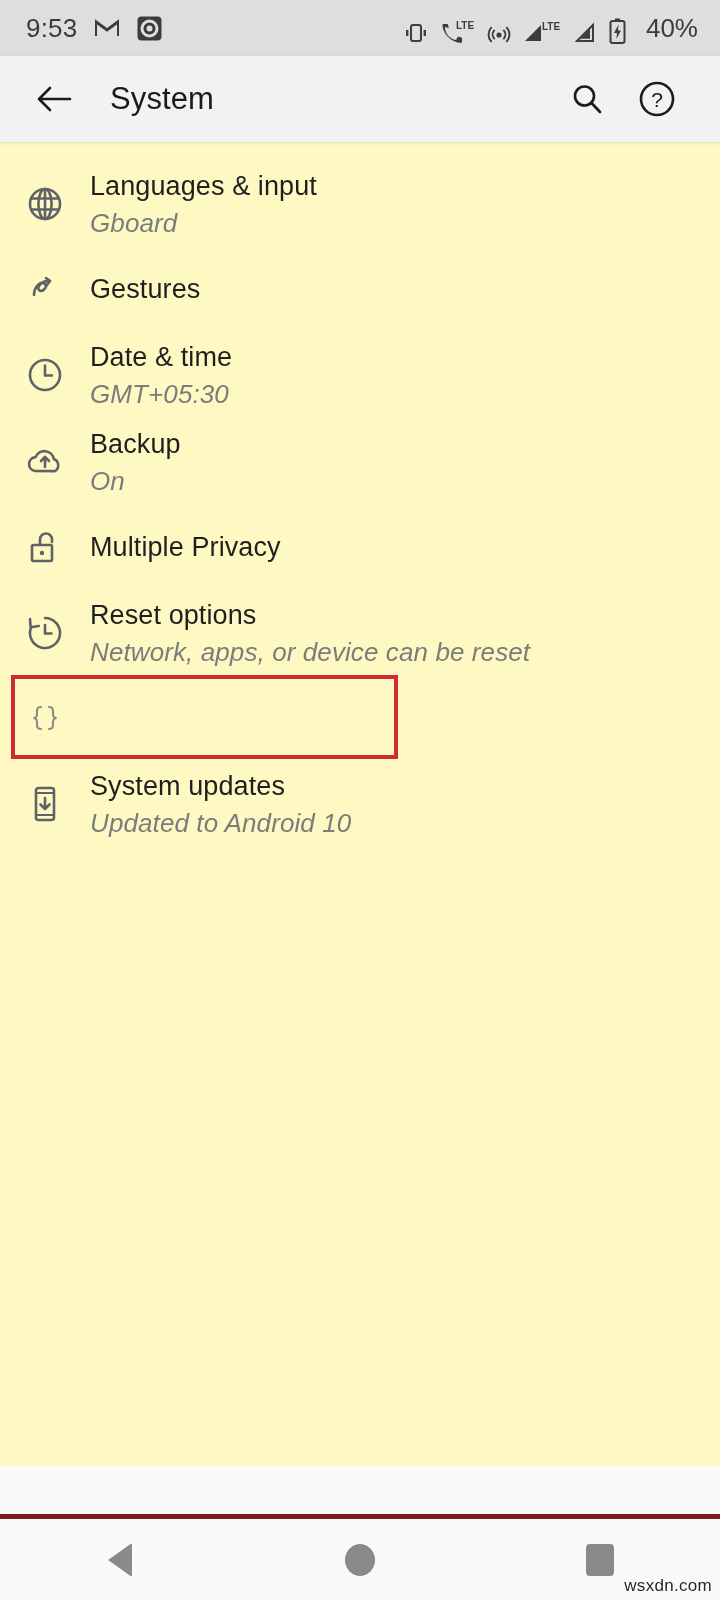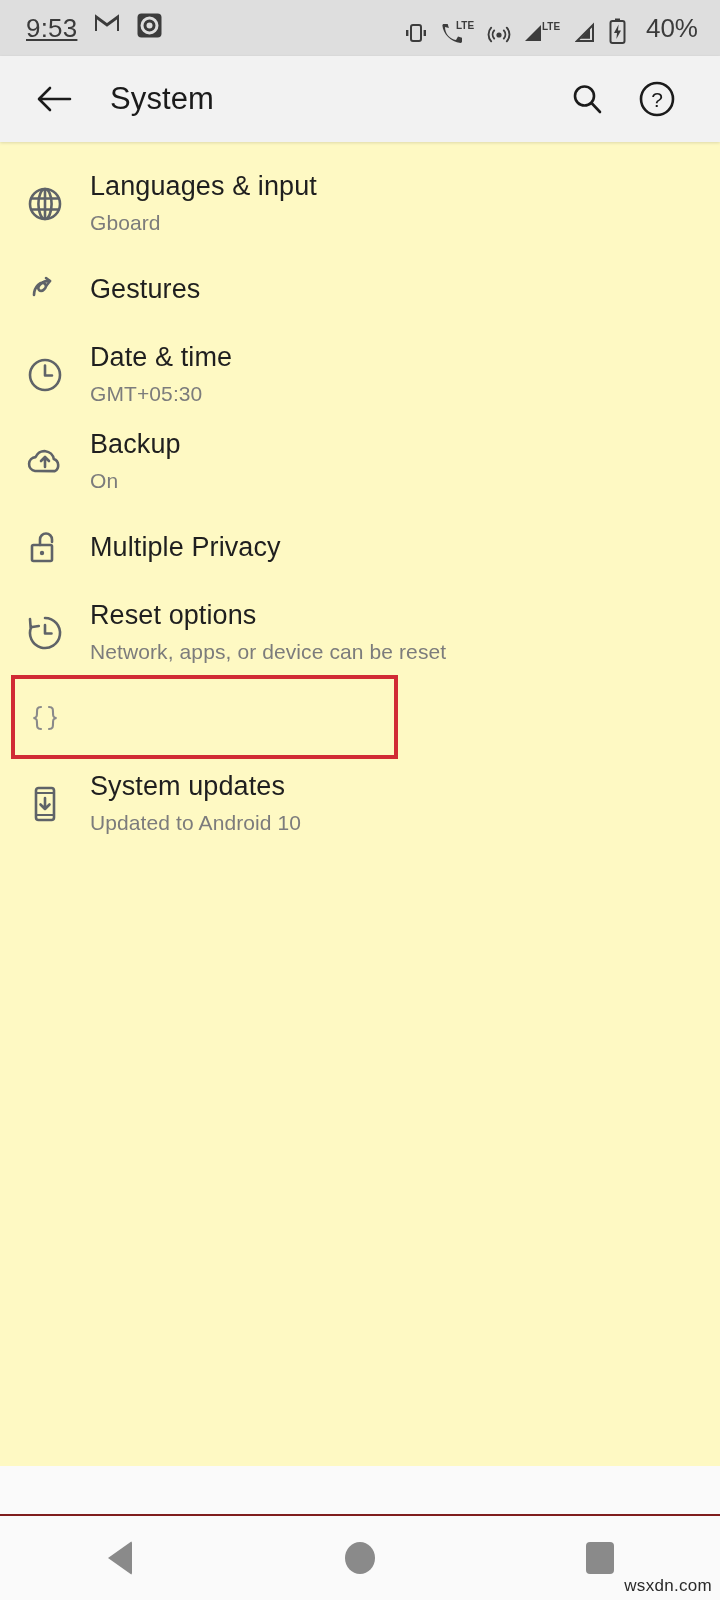--- a/index.html
+++ b/index.html
@@ -26,22 +26,22 @@
     height: 56px;
     background: #DEDEDE;
     display: flex;
     align-items: center;
     padding: 0 22px 0 26px;
     flex: 0 0 auto;
     color: #3C3C3C;
   }
   .status-left {
     display: flex;
+    align-items: center;
     gap: 17px;
-    text-decoration: underline;
   }
   .status-clock {
     font-size: 26px;
     letter-spacing: 0.2px;
     color: #3B3B3B;
   }
   .status-spacer { flex: 1 1 auto; }
   .status-right {
     display: flex;
     align-items: flex-end;
@@ -114,44 +114,45 @@
     color: #5F6368;
   }
   .row-text { display: flex; flex-direction: column; justify-content: center; }
   .row-title {
     font-size: 27px;
     color: #1F1F1F;
     line-height: 36px;
     letter-spacing: 0.1px;
   }
   .row-subtitle {
-    font-size: 21px;
+    font-size: 26px;
     color: #7C7C7C;
     line-height: 32px;
     margin-top: 3px;
     letter-spacing: 0.1px;
+    font-style: italic;
   }
 
   
   .highlight-wrap { position: relative; }
   .highlight-box {
     position: absolute;
     left: 11px;
     top: -1px;
     width: 387px;
     height: 84px;
     border: 4px solid #D12B35;
     pointer-events: none;
   }
 
   
   .nav-bar {
     height: 86px;
     background: #FAFAFA;
-    border-top: 2px solid #7f1d1d;
+    border-top: 5px solid #7f1d1d;
     display: flex;
     align-items: center;
     justify-content: space-around;
     flex: 0 0 auto;
     position: relative;
     margin-top: 48px;
   }
   .nav-btn {
     width: 120px;
     height: 86px;

